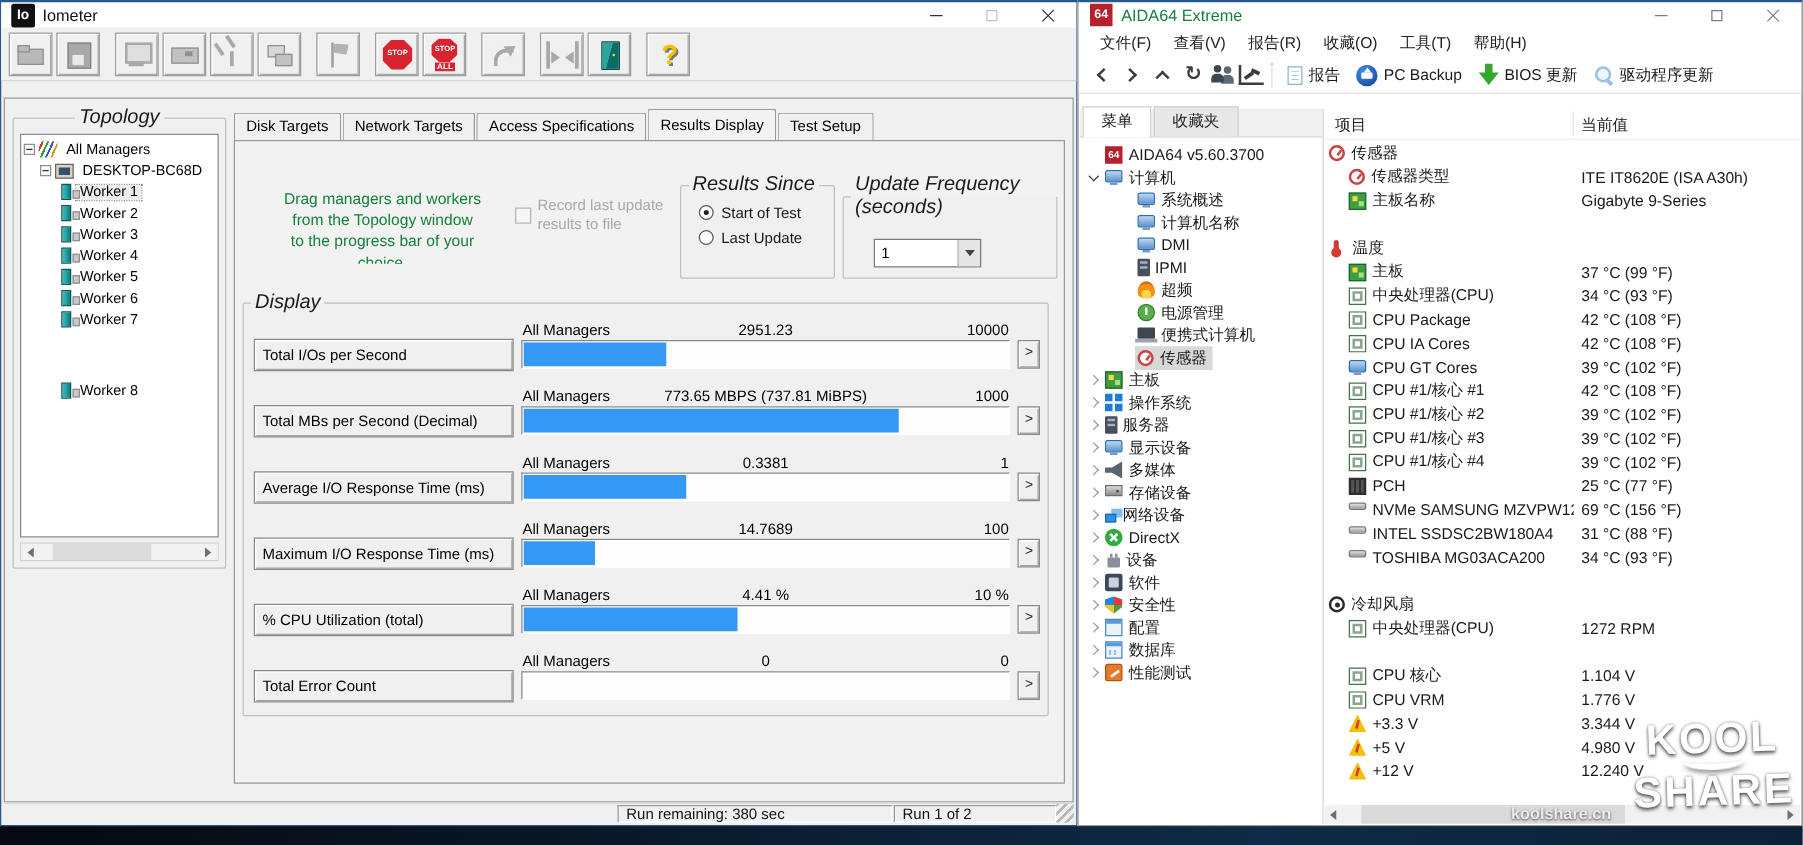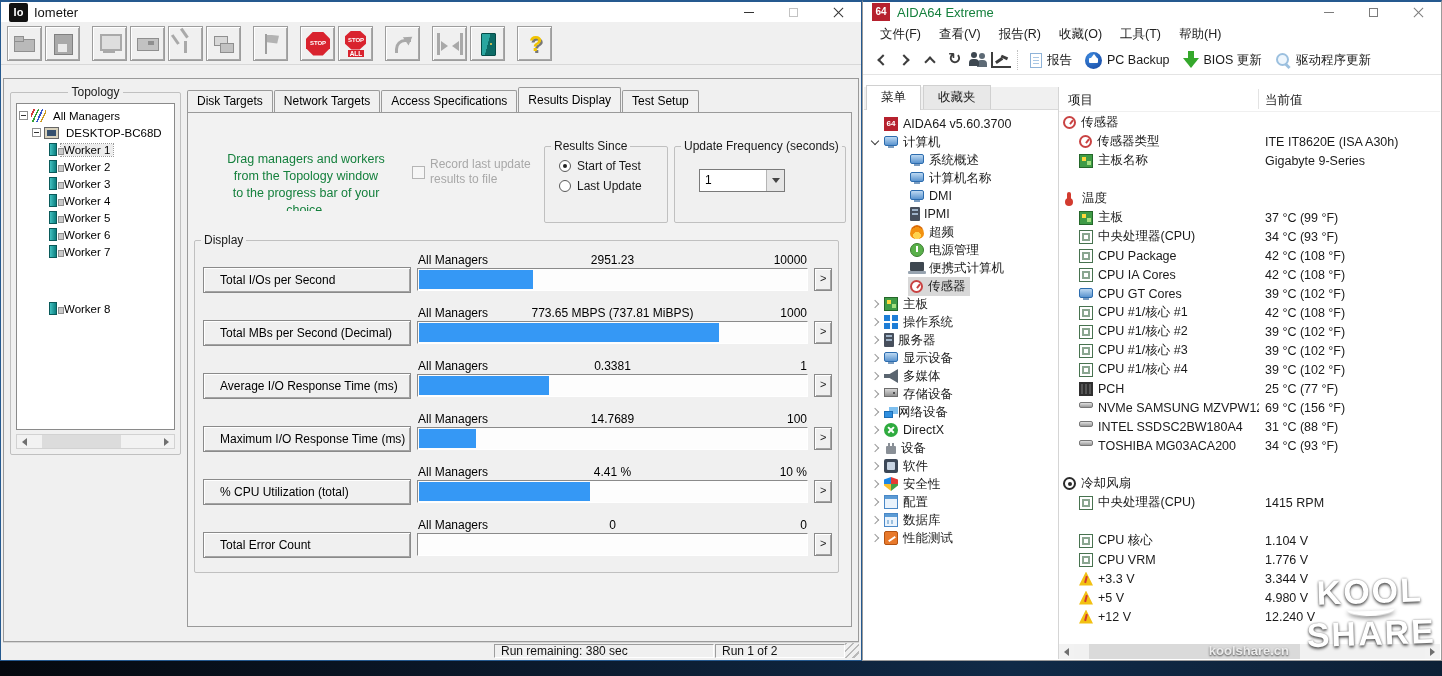--- a/index.html
+++ b/index.html
@@ -64,21 +64,21 @@
     border-top:5px solid transparent; border-bottom:5px solid transparent; border-right:7px solid #a9a9a9; }
   .tbi-abort { border-left:3px solid #a9a9a9; border-right:3px solid #a9a9a9; height:22px; top:6px; }
   .tbi-exit::before { content:""; position:absolute; left:6px; top:2px; width:13px; height:21px;
     background:linear-gradient(105deg,#2aa6a0 45%,#0d6b66 46%); border:1px solid #064d49; border-radius:1px; }
   .tbi-exit::after { content:""; position:absolute; left:15px; top:12px; width:2px; height:2px; background:#ffd24d; border-radius:50%; }
   .tbi-help::before { content:"?"; position:absolute; left:7px; top:0px; color:#f2c400; font-size:22px; font-weight:bold; text-shadow:1.5px 1.5px 0 #777; }
 
   .io-client { position:absolute; left:2px; right:2px; top:76px; bottom:18px; background:#f0f0f0; border:1px solid #9a9a9a; }
 
   fieldset.grp { border:1px solid #c0c0c0; border-radius:2px; background:#f0f0f0; }
-  fieldset.grp legend { font-size:12px; color:#1a1a1a; padding:0 3px; margin-left:6px; }
+  fieldset.grp legend { font-size:16px; color:#1a1a1a; padding:0 3px; margin-left:6px;font-style:italic; }
   fieldset.grp legend.center { margin:0 auto; }
 
   .topology { position:absolute; left:6px; top:6px; width:171px; height:370px; }
   .topo-tree { position:absolute; left:5px; right:5px; top:4px; bottom:24px; background:#fff; border:1px solid #8a8a8a; overflow:hidden; padding:3px 0 0 2px; }
   .t-row { display:flex; align-items:center; height:17px; font-size:11.5px; color:#000; white-space:nowrap; }
   .t-exp { width:9px; height:9px; border:1px solid #8f8f8f; background:#fff; position:relative; flex:none; margin-right:3px; }
   .t-exp::before { content:""; position:absolute; left:1px; top:3px; width:5px; height:1px; background:#333; }
   .t-ic { flex:none; margin-right:4px; position:relative; }
   .t-ic-allmgr { width:15px; height:13px;
     background:linear-gradient(115deg,transparent 12%,#d23b3b 12% 20%,transparent 20% 32%,#33a033 32% 40%,transparent 40% 52%,#3355cc 52% 60%,transparent 60% 72%,#cc9a22 72% 80%,transparent 80%); }
@@ -118,21 +118,21 @@
   .uf-grp { position:absolute; left:486px; top:26px; width:172px; height:84px; }
   .combo { width:86px; height:23px; background:#fff; border:1px solid #7a7a7a; margin:16px 0 0 24px; display:flex; }
   .combo-val { flex:1; font-size:12px; color:#000; padding:3px 0 0 5px; }
   .combo-btn { width:18px; border-left:1px solid #b5b5b5; background:#e6e6e6; display:flex; align-items:center; justify-content:center; }
   .combo-btn::before { content:""; width:0; height:0; border-left:4px solid transparent; border-right:4px solid transparent; border-top:5px solid #444; }
 
   .disp-grp { position:absolute; left:6px; right:12px; top:120px; height:340px; padding-top:4px; }
   .drow { display:grid; grid-template-columns:208px 1fr 18px; grid-template-rows:17px 23px; column-gap:6px; margin:0 6px 13px 8px; }
   .metric-btn { grid-column:1; grid-row:2; height:26px; align-self:center; background:#f0f0f0; border:1px solid #8a8a8a;
     box-shadow:inset 1px 1px 0 #fff, inset -1px -1px 0 #a3a3a3; font-size:12px; color:#000; text-align:left;
-    padding:0 16px; white-space:nowrap; overflow:hidden; font-family:inherit; }
+    padding:0 6px; white-space:nowrap; overflow:hidden; font-family:inherit; }
   .bar-head { grid-column:2; grid-row:1; position:relative; font-size:12px; color:#000; }
   .bh-scope { position:absolute; left:1px; top:2px; }
   .bh-val { position:absolute; left:50%; transform:translateX(-50%); top:2px; white-space:nowrap; }
   .bh-max { position:absolute; right:1px; top:2px; }
   .bar-box { grid-column:2; grid-row:2; border:1px solid #8a8a8a; border-right-color:#fff; border-bottom-color:#fff; background:#fdfdfd; position:relative; }
   .bar-fill { position:absolute; left:1px; top:1px; bottom:1px; background:#3598f5; }
   .more-btn { grid-column:3; grid-row:2; height:23px; background:#f0f0f0; border:1px solid #8a8a8a;
     box-shadow:inset 1px 1px 0 #fff, inset -1px -1px 0 #a3a3a3; position:relative; }
   .more-btn::before { content:">"; position:absolute; left:5px; top:3px; font-size:11px; color:#222; }
 
@@ -902,21 +902,21 @@
               <span class="g-cell">
                 <span class="ic ic-fan"></span>
                 <span>冷却风扇</span>
               </span>
             </div>
             <div class="g-row item">
               <span class="g-cell">
                 <span class="ic ic-cpu"></span>
                 <span>中央处理器(CPU)</span>
               </span>
-              <span class="g-val">1415 RPM</span>
+              <span class="g-val">1272 RPM</span>
             </div>
             <div class="g-row blank"></div>
             <div class="g-row item">
               <span class="g-cell">
                 <span class="ic ic-cpu"></span>
                 <span>CPU 核心</span>
               </span>
               <span class="g-val">1.104 V</span>
             </div>
             <div class="g-row item">

